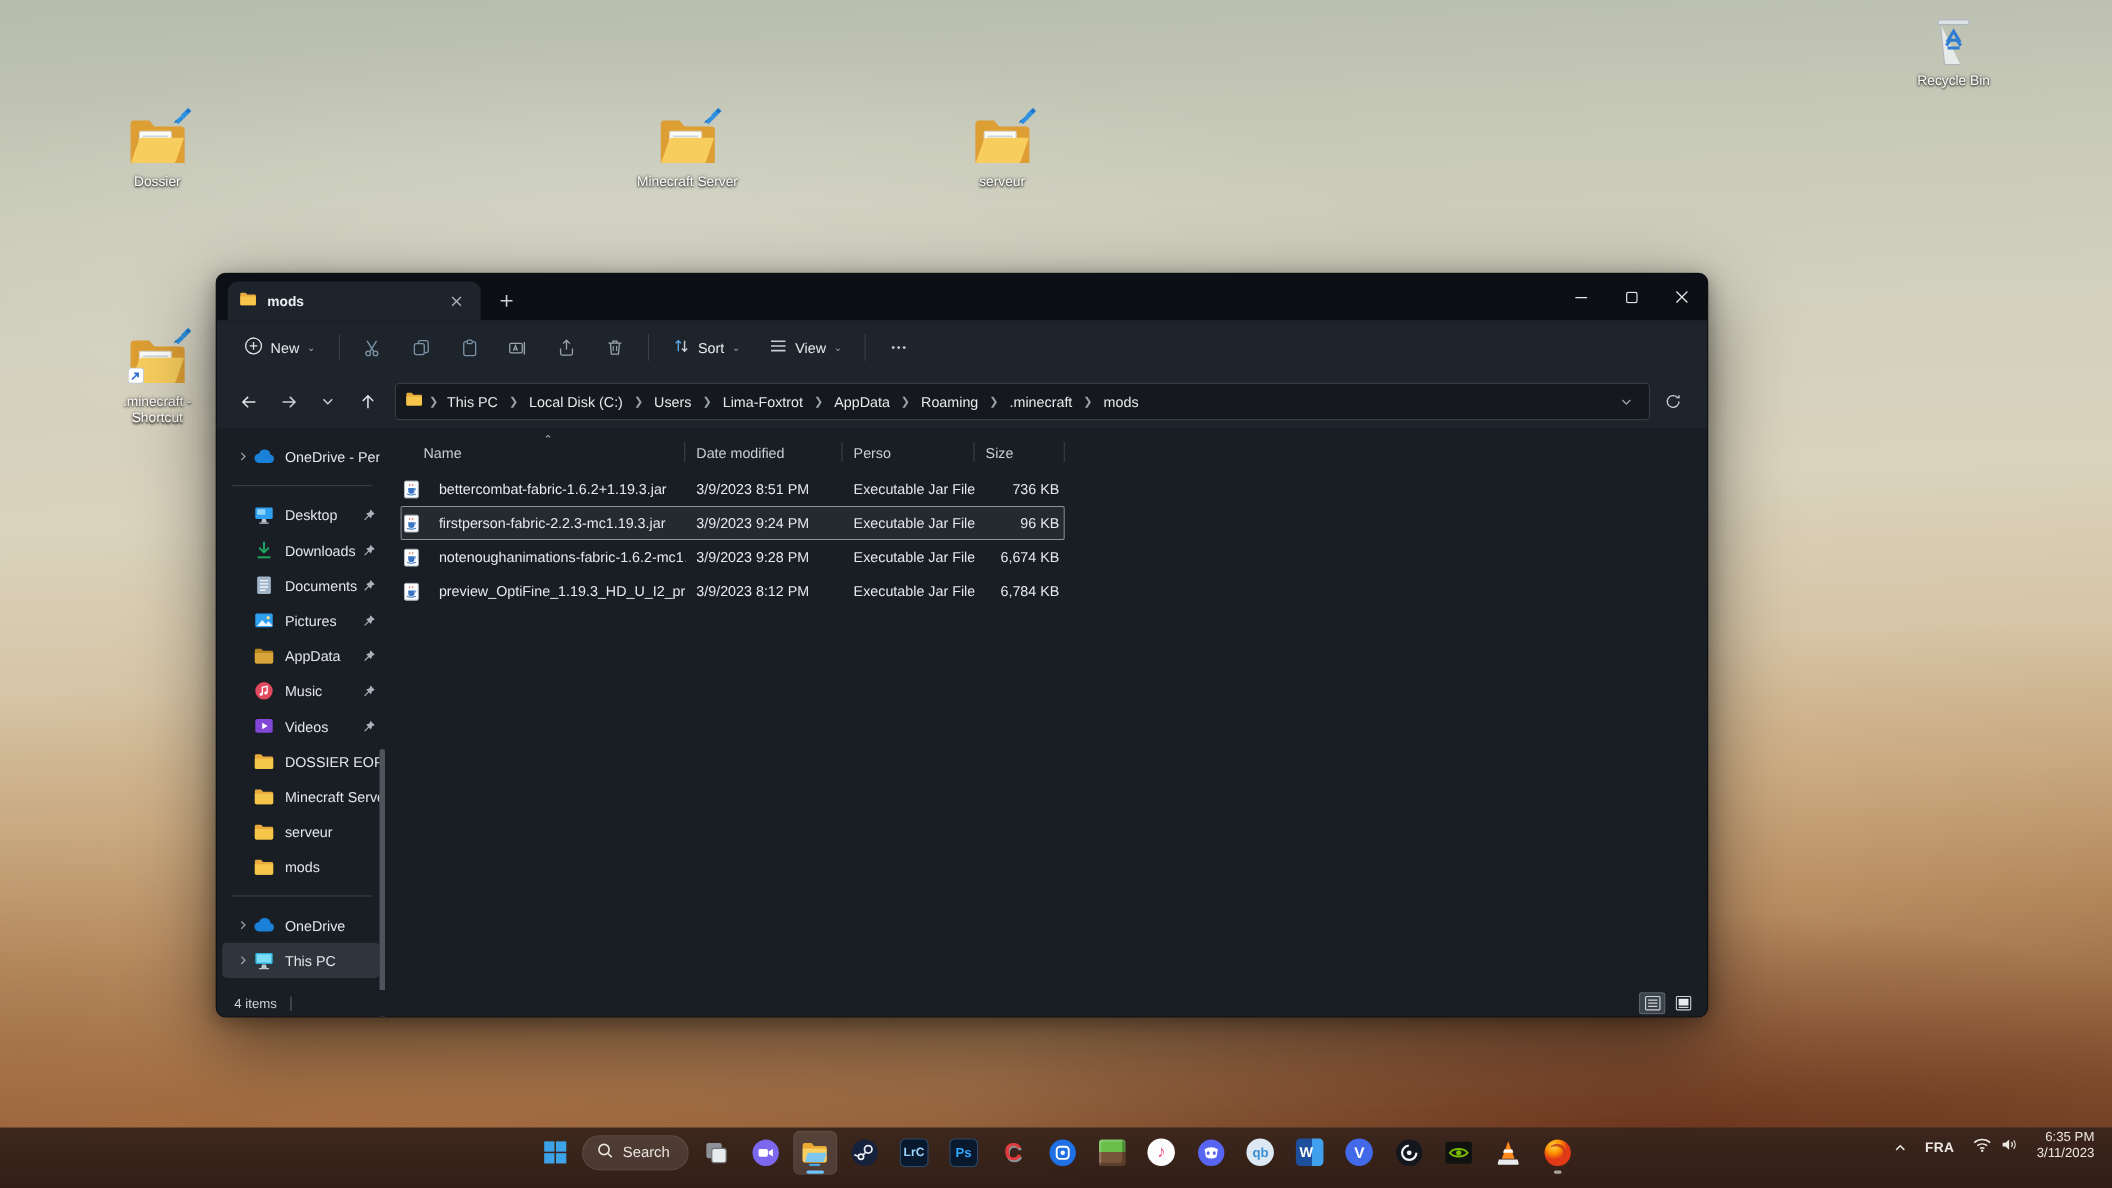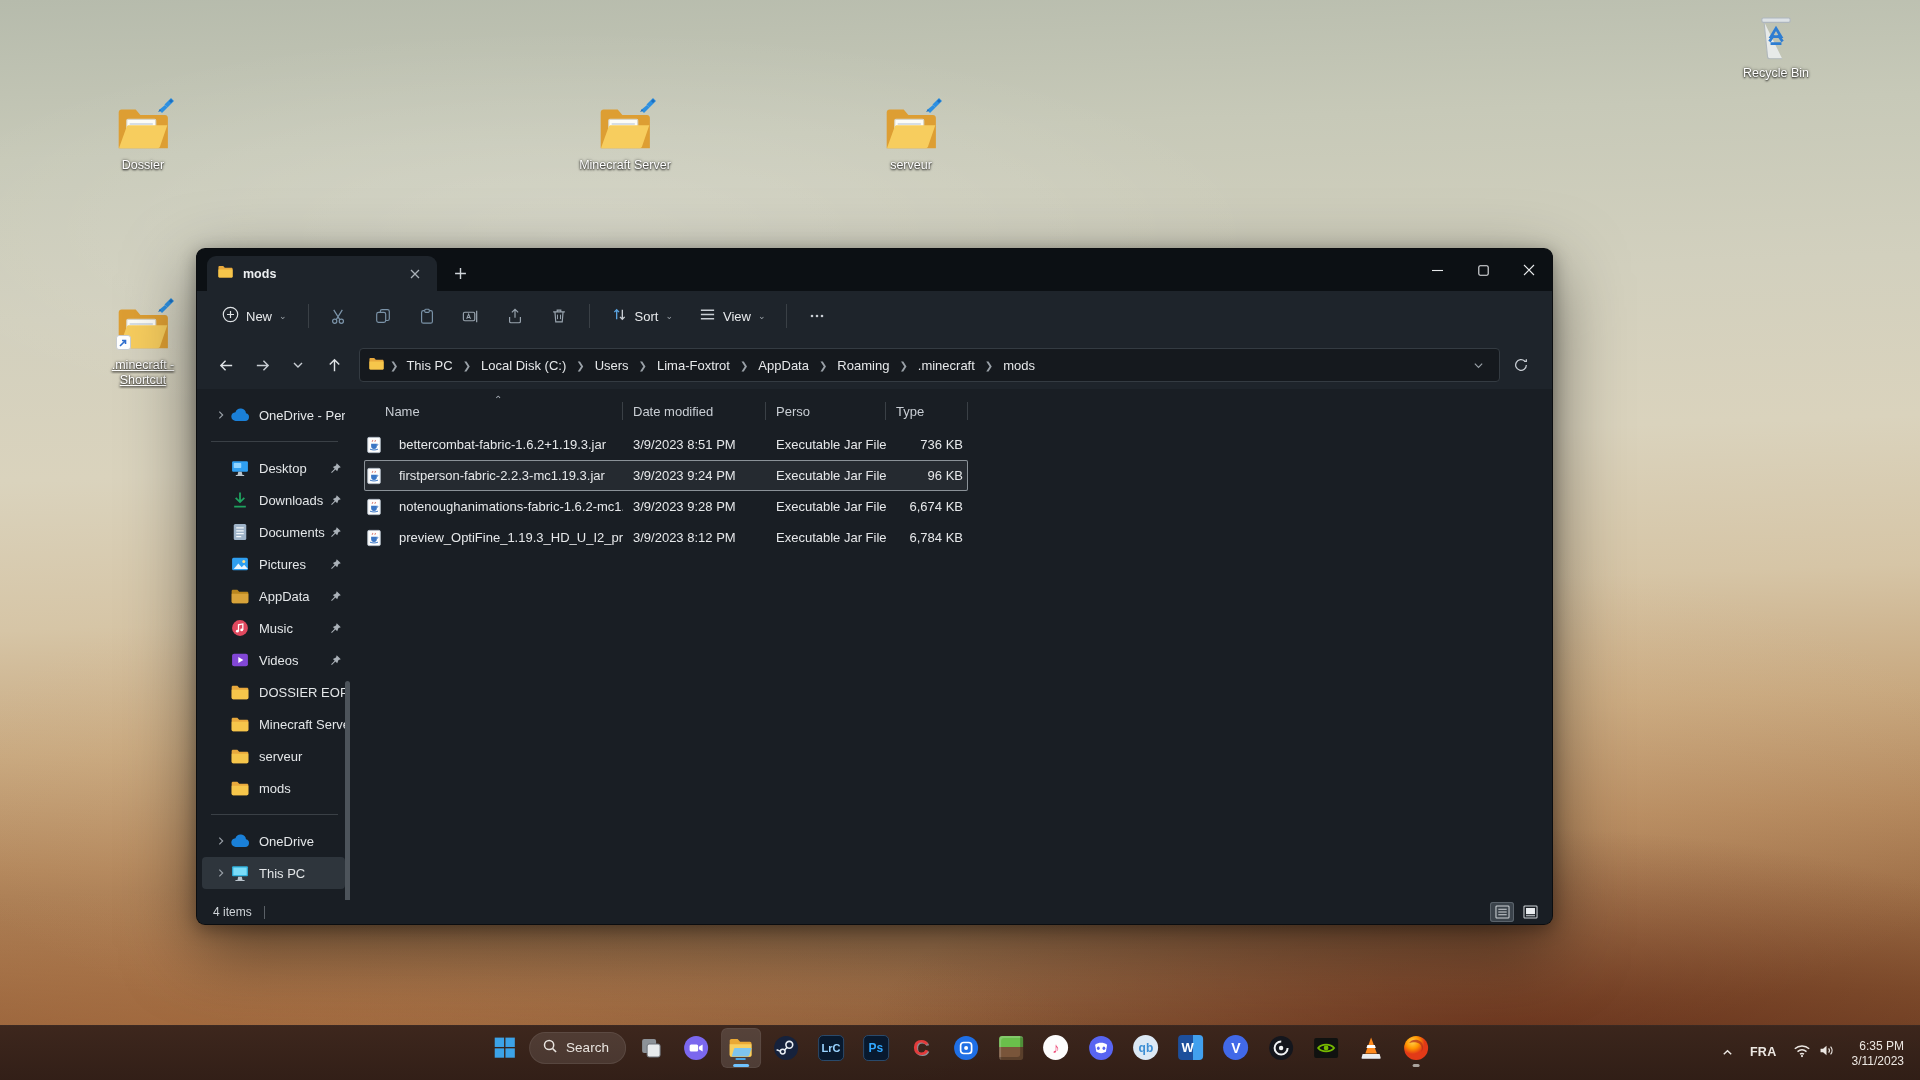--- a/index.html
+++ b/index.html
@@ -99,21 +99,21 @@
     background:linear-gradient(180deg, rgba(58,37,28,.97), rgba(47,29,22,.97));
     border-top:1px solid rgba(255,255,255,.05); }
   .tb-center { position:absolute; left:50%; top:0; transform:translateX(-50%); height:43px; display:flex; align-items:center; gap:5px; }
   .tb-app { position:relative; width:40px; height:40px; display:flex; align-items:center; justify-content:center; border-radius:6px; }
   .tb-app.active { background:rgba(255,255,255,.13); box-shadow:inset 0 0 0 1px rgba(255,255,255,.06); }
   .tb-app .ind { position:absolute; bottom:1px; left:50%; transform:translateX(-50%); height:3px; border-radius:2px; }
   .ind.act { width:16px; background:#6fc3ff; }
   .ind.run { width:7px; background:#a9a39d; }
   .search-pill { height:32px; display:flex; align-items:center; gap:8px; padding:0 16px 0 12px;
     background:rgba(255,255,255,.10); border:1px solid rgba(255,255,255,.08); border-radius:16px; color:#e9e4df; font-size:13.5px; }
-  .tb-right { position:absolute; right:10px; top:0; height:43px; display:flex; align-items:flex-end; gap:2px; color:#ece7e2; }
+  .tb-right { position:absolute; right:10px; top:0; height:43px; display:flex; align-items:flex-start; gap:2px; color:#ece7e2; }
   .tb-right .trbtn { height:34px; display:flex; align-items:center; justify-content:center; border-radius:5px; padding:0 7px; }
   .lang { font-size:12.5px; font-weight:bold; letter-spacing:.3px; }
   .clock { text-align:right; font-size:12px; line-height:15px; padding:0 6px 0 8px; }
 
   
   .sqapp { display:flex; align-items:center; justify-content:center; font-weight:bold; border-radius:5px; }
 </style>
 </head>
 <body>
 
@@ -194,21 +194,21 @@
               <path d="M15 2l3 3-6.5 6.5-3-3z" fill="#2d8fe0"></path>
               <path d="M13 5l2-2 2 2-2 2z" fill="#1b6fc0"></path>
               <path d="M9 9l2.5 2.5L6 17l-3-3z" fill="#2d8fe0"></path>
               <path d="M4 13l-2 3 3-1z" fill="#1b6fc0"></path>
             </svg></span>
           <span class="badge-shortcut"><svg width="15" height="15" viewBox="0 0 15 15">
               <rect x="0.5" y="0.5" width="14" height="14" rx="2.5" fill="#fff" stroke="#c8cdd2"></rect>
               <path d="M4 11l5-5M6 5.5h3.5V9" fill="none" stroke="#2f6fd0" stroke-width="1.6"></path>
             </svg></span>
         </div>
-        <div class="lbl" style="max-width: 84px; text-decoration: underline;">.minecraft - Shortcut</div>
+        <div class="lbl" style="max-width: 84px;">.minecraft - Shortcut</div>
       </div>
     </div>
 
   <div class="window">
 
     <div class="titlebar">
       <div class="tab">
         <span id="tab-folder-icon"><svg width="17" height="17" viewBox="0 0 24 24">
               <path d="M2 6c0-.9.7-1.6 1.6-1.6h5.2l2.2 2.4h9.4c.9 0 1.6.7 1.6 1.6V19c0 .9-.7 1.6-1.6 1.6H3.6A1.6 1.6 0 0 1 2 19V6z" fill="#e8a93d"></path>
               <path d="M2 9.2h20V19c0 .9-.7 1.6-1.6 1.6H3.6A1.6 1.6 0 0 1 2 19V9.2z" fill="#f6c64b"></path>
@@ -575,21 +575,21 @@
             </span>
             <span class="sl">This PC</span>
           </div>
         </div>
       <div class="main">
         <div class="frow hdr" id="hdr-row">
           <span class="caret">⌃</span>
         <div class="hc hname">Name</div>
             <div class="hc hpad">Date modified</div>
             <div class="hc hpad">Perso</div>
-            <div class="hc hpad">Type</div>
+            <div class="hc hpad">Size</div>
           </div>
         <div id="file-rows">
             <div class="frow">
               <div class="rowicon">
                 <svg width="18" height="18" viewBox="0 0 20 20">
                   <rect x="3" y="1.5" width="14" height="17" rx="1.5" fill="#fdfdfd" stroke="#aeb8c2"></rect>
                   <path d="M8.3 4.4c.8.7-.8 1.3 0 2M11.3 4.4c.8.7-.8 1.3 0 2" fill="none" stroke="#c0392b" stroke-width=".9"></path>
                   <path d="M6.8 8.6h6.4v2.6a3.2 3.2 0 0 1-6.4 0z" fill="#3b76c4"></path>
                   <path d="M13.2 9.3c1.4-.4 2 .5.4 1.4" fill="none" stroke="#3b76c4" stroke-width=".9"></path>
                   <path d="M5.5 14.6c2.8 1.2 6.2 1.2 9 0" fill="none" stroke="#3b76c4" stroke-width="1.1"></path>

